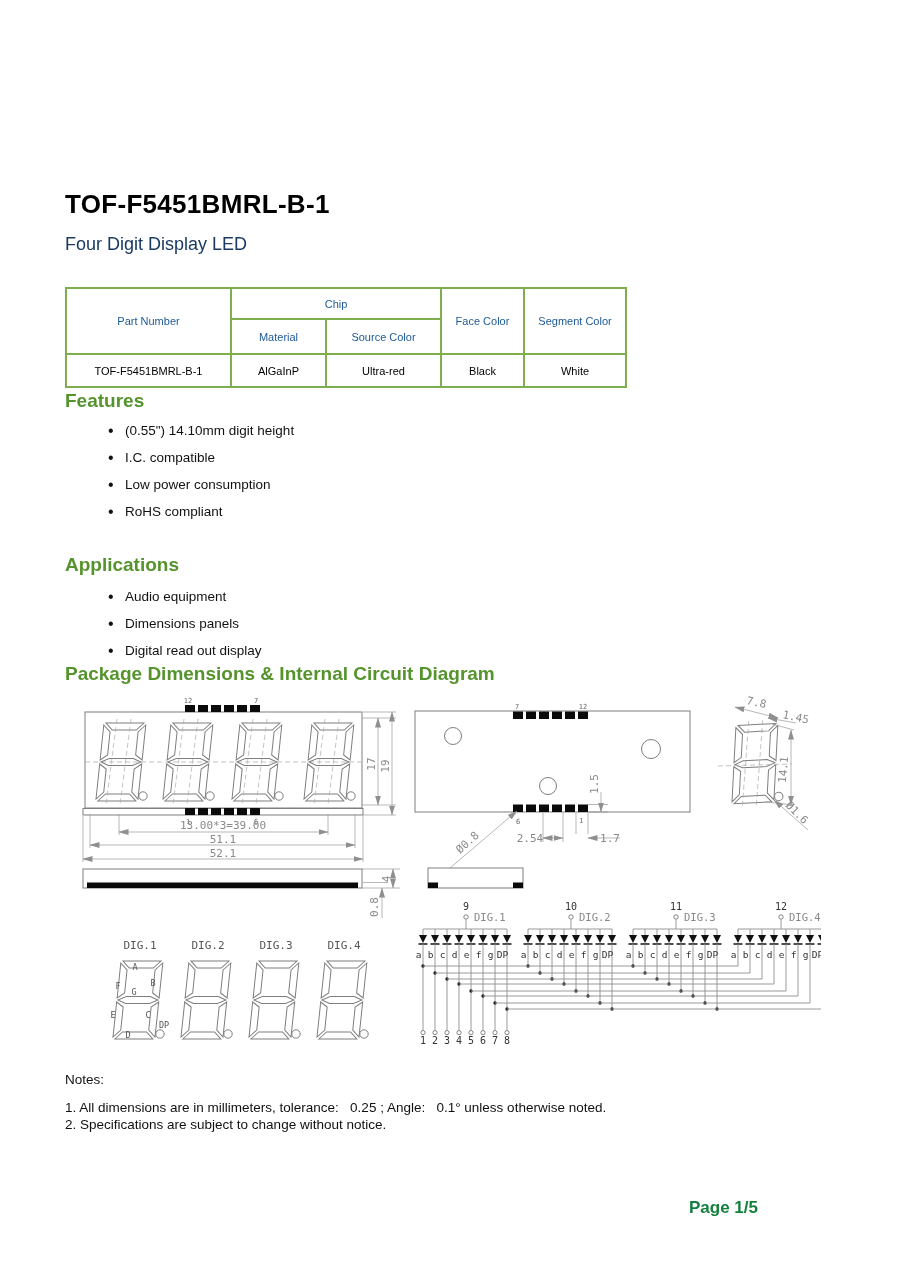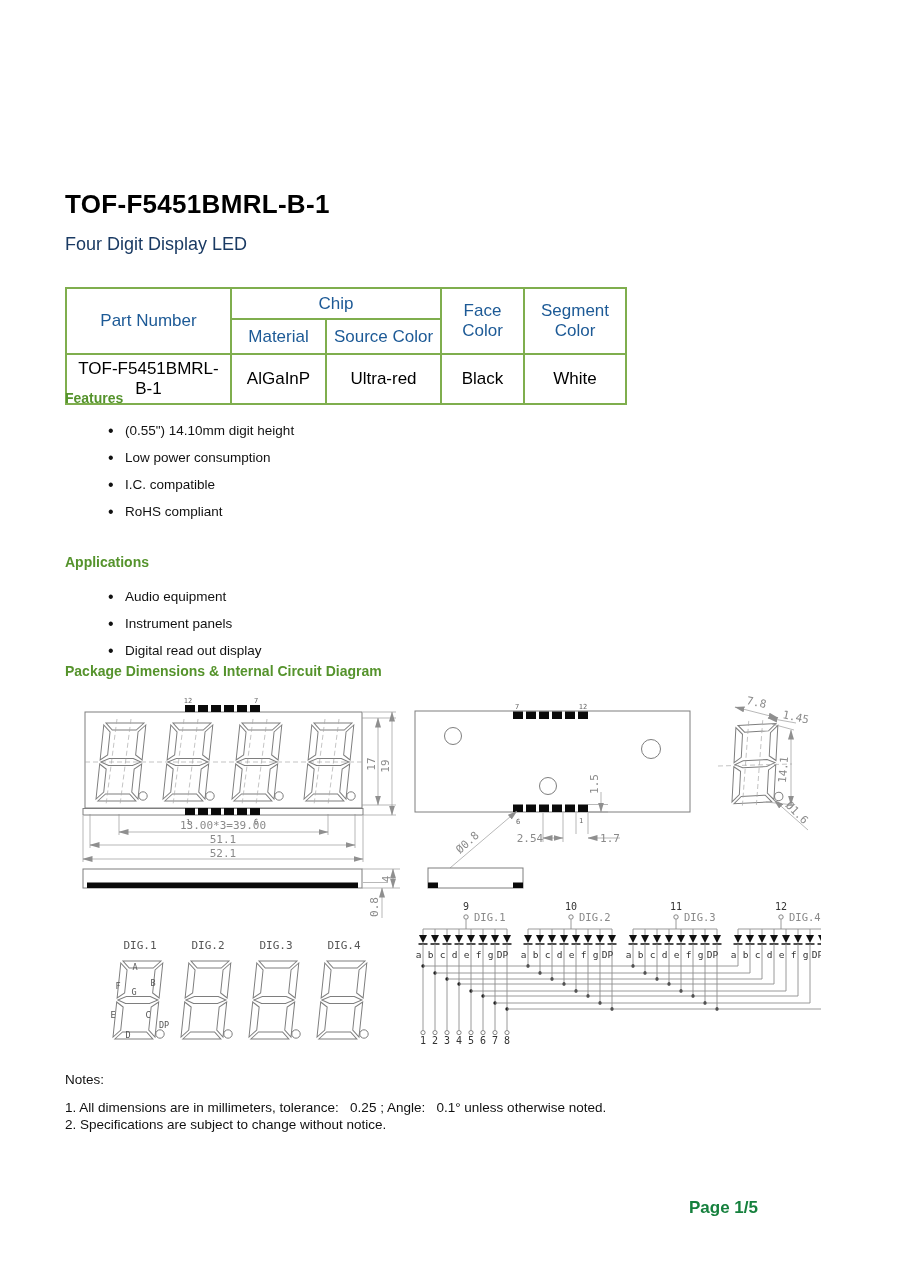--- a/index.html
+++ b/index.html
@@ -1,23 +1,23 @@
 <!DOCTYPE html>
 <html><head>
 <meta charset="utf-8">
 <style>
   html,body{margin:0;padding:0;background:#fff;}
   .page{position:relative;width:821px;height:1274px;background:#fff;
         font-family:"Liberation Sans",sans-serif;color:#000;overflow:hidden;}
   .h-title{position:absolute;left:65px;top:189px;font-size:26px;font-weight:bold;color:#000;letter-spacing:.3px;}
   .h-sub{position:absolute;left:65px;top:234px;font-size:18px;font-weight:normal;color:#1a3a63;}
-  .sec-h{position:absolute;left:65px;font-size:14px;font-weight:bold;color:#55932c;}
+  .sec-h{position:absolute;left:65px;font-size:19px;font-weight:bold;color:#55932c;}
   table.spec{position:absolute;left:65px;top:287px;border-collapse:collapse;table-layout:fixed;}
   table.spec td{border:2px solid #7fae4e;text-align:center;vertical-align:middle;
-        font-size:17px;padding:4px;}
+        font-size:11px;padding:4px;}
   table.spec td.hd{color:#1d5a96;}
   ul.blist{position:absolute;left:100px;margin:0;padding:0;list-style:none;}
   ul.blist li{position:relative;padding-left:25px;height:27px;line-height:27px;font-size:13.5px;color:#111;}
   ul.blist li::before{content:"\2022";position:absolute;left:8px;top:0;font-size:16px;color:#111;}
   .notes{position:absolute;left:65px;top:1072px;font-size:13.5px;color:#111;}
   .notes .nline{white-space:pre-wrap;line-height:17px;}
   .notes .ntitle{margin-bottom:12px;}
   .footer{position:absolute;right:63px;top:1198px;font-size:17px;font-weight:bold;color:#15803d;}
   svg.drawing{position:absolute;left:60px;top:692px;}
   
@@ -71,29 +71,29 @@
       <td>Ultra-red</td>
       <td>Black</td>
       <td>White</td>
     </tr>
   </tbody>
     </table>
 
   <div class="sec-h" style="top:390px">Features</div>
   <ul class="blist" style="top:417px">
     <li>(0.55") 14.10mm digit height</li>
+    <li>I.C. compatible</li>
     <li>Low power consumption</li>
-    <li>I.C. compatible</li>
     <li>RoHS compliant</li>
   </ul>
 
   <div class="sec-h" style="top:554px">Applications</div>
   <ul class="blist" style="top:583px">
     <li>Audio equipment</li>
-    <li>Instrument panels</li>
+    <li>Dimensions panels</li>
     <li>Digital read out display</li>
   </ul>
 
   <div class="sec-h" style="top:663px">Package Dimensions &amp; Internal Circuit Diagram</div>
 
   <svg class="drawing" width="840" height="380" viewBox="0 0 840 380">
     <defs>
       <marker id="arr" refX="9.5" refY="3" markerWidth="10" markerHeight="6" orient="auto-start-reverse" markerUnits="userSpaceOnUse">
         <path d="M0,0L10,3L0,6Z" fill="#8f8f8f"></path>
       </marker>

